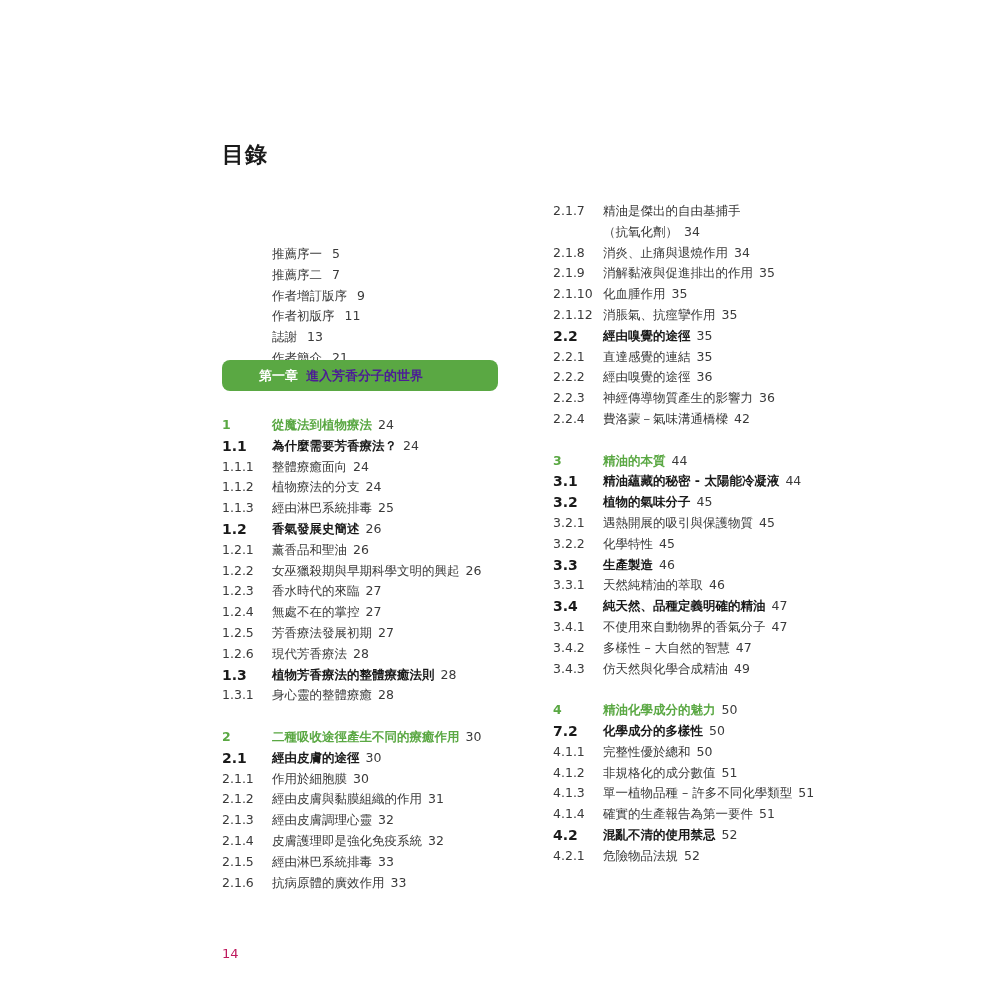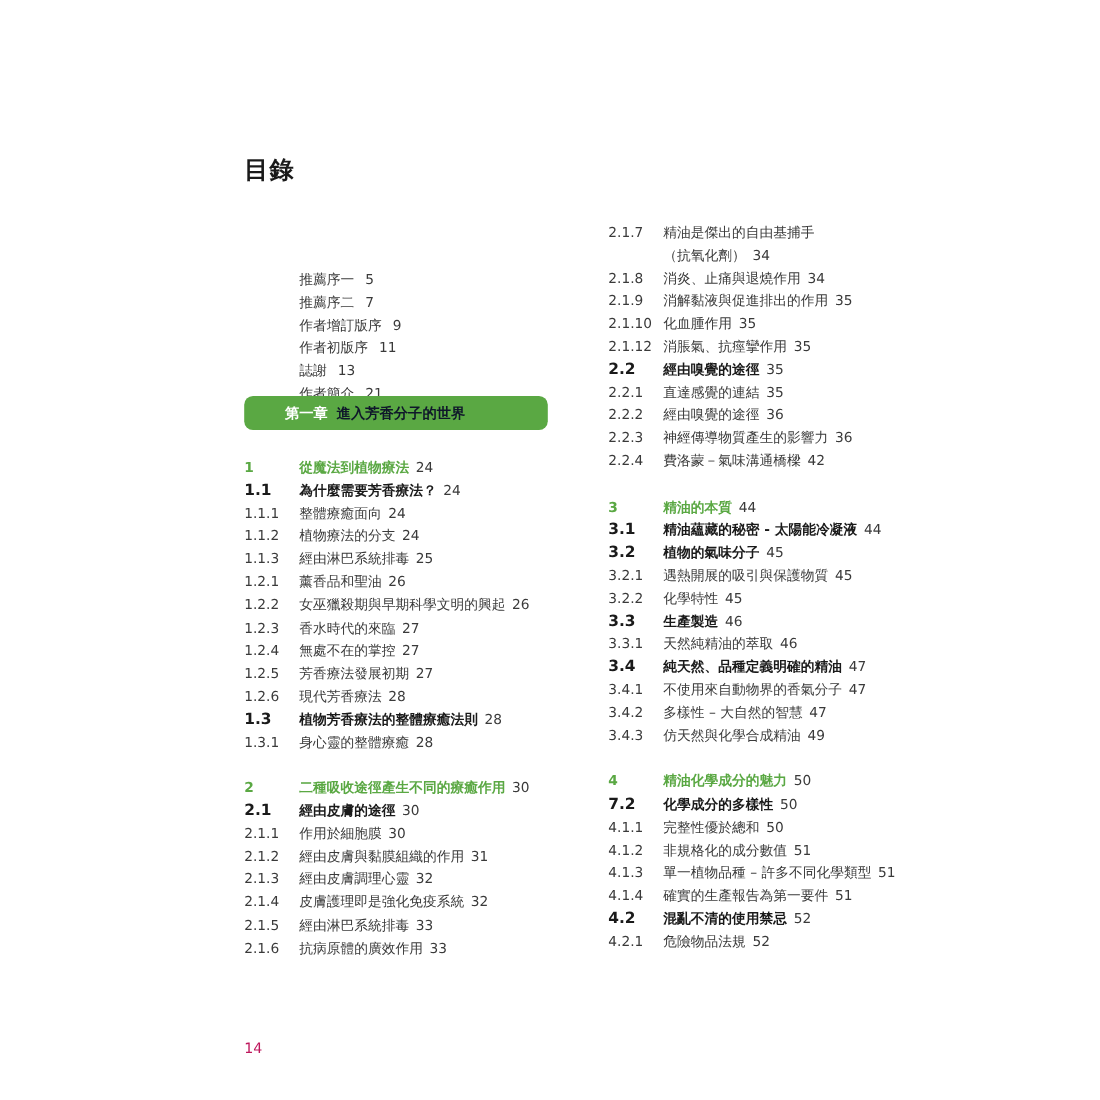--- a/index.html
+++ b/index.html
@@ -17,21 +17,21 @@
       font-size: 12.5px; line-height: 20.8px; color: #3a3a3a; margin-top: 40px;
     }
     .preface .row .pg { margin-left: 10px; }
     .banner {
       position: absolute; left: 222px; top: 360px; width: 276px; height: 31px;
       background: #5aa843; border-radius: 8px;
       display: flex; align-items: center; padding-left: 13px; box-sizing: border-box;
       font-size: 13px; font-weight: bold;
     }
     .banner .ch { color: #ffffff; margin-right: 8px; margin-left: 24px; }
-    .banner .chtitle { color: #0f172a; }
+    .banner .chtitle { color: #4c1d95; }
     .col { position: absolute; font-size: 12.5px; }
     .col.left { left: 222px; top: 415px; width: 290px; }
     .col.right { left: 553px; top: 201px; width: 290px; }
     .row { display: flex; line-height: 20.8px; white-space: nowrap; }
     .num { width: 50px; flex: none; color: #3a3a3a; }
     .txt { color: #3a3a3a; }
     .txt .pg { margin-left: 6px; font-weight: normal; color: #3a3a3a; }
     .row.l1 .num, .row.l1 .txt { color: #5aa843; font-weight: bold; }
     .row.l1 .txt .pg { color: #3a3a3a; font-weight: normal; }
     .row.l2 .num { color: #1a1a1a; font-weight: bold; font-size: 14px; }
@@ -93,20 +93,24 @@
       <span class="txt"><span>整體療癒面向</span><span class="pg">24</span></span>
     </div>
     <div class="row l3">
       <span class="num">1.1.2</span>
       <span class="txt"><span>植物療法的分支</span><span class="pg">24</span></span>
     </div>
     <div class="row l3">
       <span class="num">1.1.3</span>
       <span class="txt"><span>經由淋巴系統排毒</span><span class="pg">25</span></span>
     </div>
+    <div class="row l2">
+      <span class="num">1.2</span>
+      <span class="txt"><span>香氣發展史簡述</span><span class="pg">26</span></span>
+    </div>
     <div class="row l3">
       <span class="num">1.2.1</span>
       <span class="txt"><span>薰香品和聖油</span><span class="pg">26</span></span>
     </div>
     <div class="row l3">
       <span class="num">1.2.2</span>
       <span class="txt"><span>女巫獵殺期與早期科學文明的興起</span><span class="pg">26</span></span>
     </div>
     <div class="row l3">
       <span class="num">1.2.3</span>

